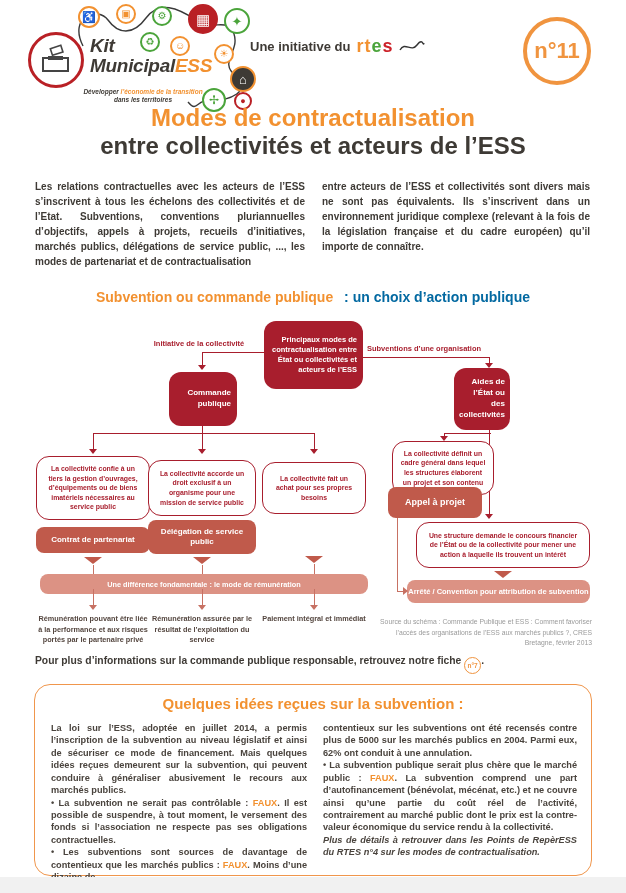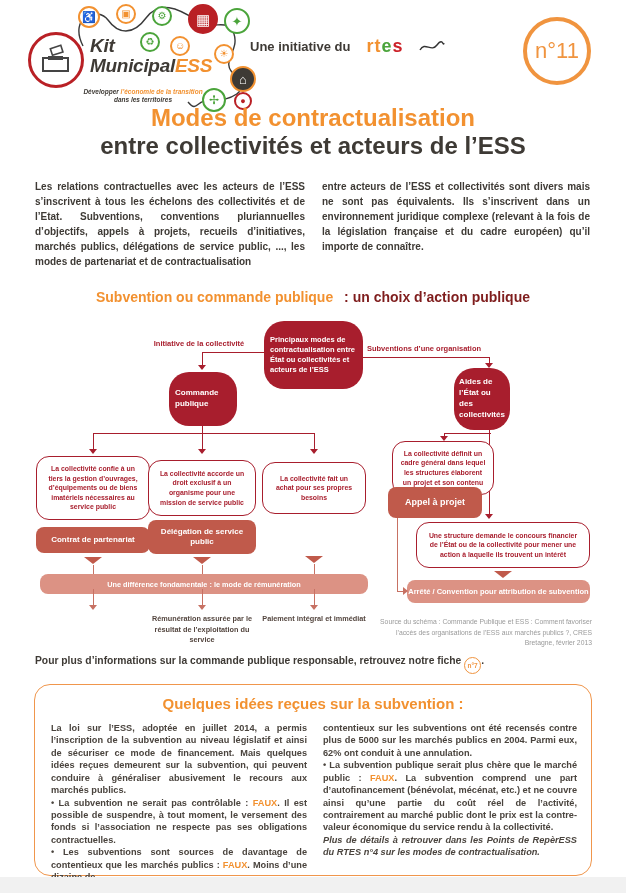--- a/index.html
+++ b/index.html
@@ -8,39 +8,39 @@
 
   
   .logo-block{position:absolute;left:28px;top:6px;width:212px;height:104px;}
   .logo-squiggle{position:absolute;left:0;top:0;}
   .logo-bigcircle{position:absolute;left:0;top:26px;width:56px;height:56px;border:3px solid #b92025;border-radius:50%;background:#fff;display:flex;align-items:center;justify-content:center;box-sizing:border-box;}
   .logo-circ{position:absolute;border:2px solid;border-radius:50%;display:flex;align-items:center;justify-content:center;background:#fff;box-sizing:border-box;line-height:1;}
   .logo-text{position:absolute;left:62px;top:30px;font-style:italic;font-weight:800;color:#3e3a35;font-size:19px;line-height:1.05;letter-spacing:-0.3px;}
   .logo-ess{color:#f29130;}
   .logo-tagline{position:absolute;left:40px;top:82px;width:150px;font-size:6.5px;font-weight:700;font-style:italic;color:#3e3a35;text-align:center;line-height:1.3;}
   .tag-orange{color:#f29130;}
-  .initiative{position:absolute;left:250px;top:36px;width:220px;display:flex;align-items:center;gap:16px;}
+  .initiative{position:absolute;left:250px;top:36px;width:220px;display:flex;align-items:center;gap:6px;}
   .initiative-label{font-weight:700;color:#3e3a35;font-size:13px;}
   .rtes{font-weight:800;font-size:18px;letter-spacing:1px;display:inline-flex;align-items:baseline;}
   .issue-circle{position:absolute;left:523px;top:17px;width:68px;height:68px;border:4px solid #f0943f;border-radius:50%;display:flex;align-items:center;justify-content:center;box-sizing:border-box;}
-  .issue-num{color:#f0943f;font-weight:400;font-size:22px;}
+  .issue-num{color:#f0943f;font-weight:700;font-size:22px;}
 
   
   .title1{position:absolute;left:0;top:104px;width:100%;text-align:center;color:#f29130;font-weight:800;font-size:24px;}
   .title2{position:absolute;left:0;top:132px;width:100%;text-align:center;color:#3e3a35;font-weight:800;font-size:24px;}
   .intro-col{position:absolute;top:179px;color:#3e3a35;font-weight:700;font-size:10px;line-height:1.5;text-align:justify;}
   .intro-c1{left:35px;width:270px;}
   .intro-c2{left:322px;width:268px;}
   .section-title{position:absolute;left:0;top:289px;width:100%;text-align:center;font-size:14px;font-weight:800;}
   .st-orange{color:#f29130;}
-  .st-dark{color:#7f1d1d;margin-left:7px;}
+  .st-dark{color:#0369a1;margin-left:7px;}
 
   
   .flow{position:absolute;left:0;top:315px;width:626px;height:348px;}
-  .box-darkred{position:absolute;background:#a81e2d;border-radius:20px;color:#fff;font-weight:700;text-align:left;display:flex;align-items:center;justify-content:center;padding:4px 6px;box-sizing:border-box;line-height:1.35;}
+  .box-darkred{position:absolute;background:#a81e2d;border-radius:12px;color:#fff;font-weight:700;text-align:right;display:flex;align-items:center;justify-content:center;padding:4px 6px;box-sizing:border-box;line-height:1.35;}
   .box-white{position:absolute;background:#fff;border:1.5px solid #a81e2d;border-radius:13px;color:#a81e2d;font-weight:700;text-align:center;display:flex;align-items:center;justify-content:center;padding:4px 7px;box-sizing:border-box;font-size:6.9px;line-height:1.4;}
   .box-salmon{position:absolute;background:#c05a4b;border-radius:8px;color:#fff;font-weight:700;text-align:center;display:flex;align-items:center;justify-content:center;padding:2px 6px;box-sizing:border-box;font-size:8px;line-height:1.25;}
   .box-pink{position:absolute;background:#dc9284;border-radius:8px;color:#fff;font-weight:700;text-align:center;display:flex;align-items:center;justify-content:center;box-sizing:border-box;}
   .flow-label{position:absolute;color:#a81e2d;font-weight:700;font-size:7.5px;text-align:center;line-height:1.2;}
   .ln{position:absolute;background:#a81e2d;}
   .lns{position:absolute;background:#c77163;}
   .arr-d{position:absolute;width:0;height:0;border-left:4px solid transparent;border-right:4px solid transparent;border-top:5px solid #a81e2d;}
   .arr-ds{position:absolute;width:0;height:0;border-left:4px solid transparent;border-right:4px solid transparent;border-top:5px solid #c77163;}
   .tri-d{position:absolute;width:0;height:0;border-left:9px solid transparent;border-right:9px solid transparent;border-top:7px solid #c05a4b;}
   .arr-r{position:absolute;width:0;height:0;border-top:4px solid transparent;border-bottom:4px solid transparent;border-left:5px solid #c77163;}
@@ -173,20 +173,21 @@
 
     <div class="box-pink" style="left:40px;top:259px;width:328px;height:20px;font-size:7.3px;">Une différence fondamentale : le mode de rémunération</div>
 
     <div class="lns" style="left:93px;top:274px;width:1px;height:17px;"></div>
     <div class="lns" style="left:202px;top:274px;width:1px;height:17px;"></div>
     <div class="lns" style="left:314px;top:274px;width:1px;height:17px;"></div>
     <div class="arr-ds" style="left:89px;top:290px;"></div>
     <div class="arr-ds" style="left:198px;top:290px;"></div>
     <div class="arr-ds" style="left:310px;top:290px;"></div>
 
+    <div class="remu" style="left:36px;top:299px;width:114px;">Rémunération pouvant être liée à la performance et aux risques portés par le partenaire privé</div>
     <div class="remu" style="left:148px;top:299px;width:108px;">Rémunération assurée par le résultat de l’exploitation du service</div>
     <div class="remu" style="left:262px;top:299px;width:104px;">Paiement intégral et immédiat</div>
 
     <div class="ln" style="left:489px;top:115px;width:1.3px;height:4px;"></div>
     <div class="ln" style="left:444px;top:118px;width:47px;height:1.3px;"></div>
     <div class="ln" style="left:444px;top:118px;width:1.3px;height:4px;"></div>
     <div class="arr-d" style="left:440px;top:121px;"></div>
     <div class="ln" style="left:489px;top:118px;width:1.3px;height:82px;"></div>
     <div class="arr-d" style="left:485px;top:199px;"></div>
 

